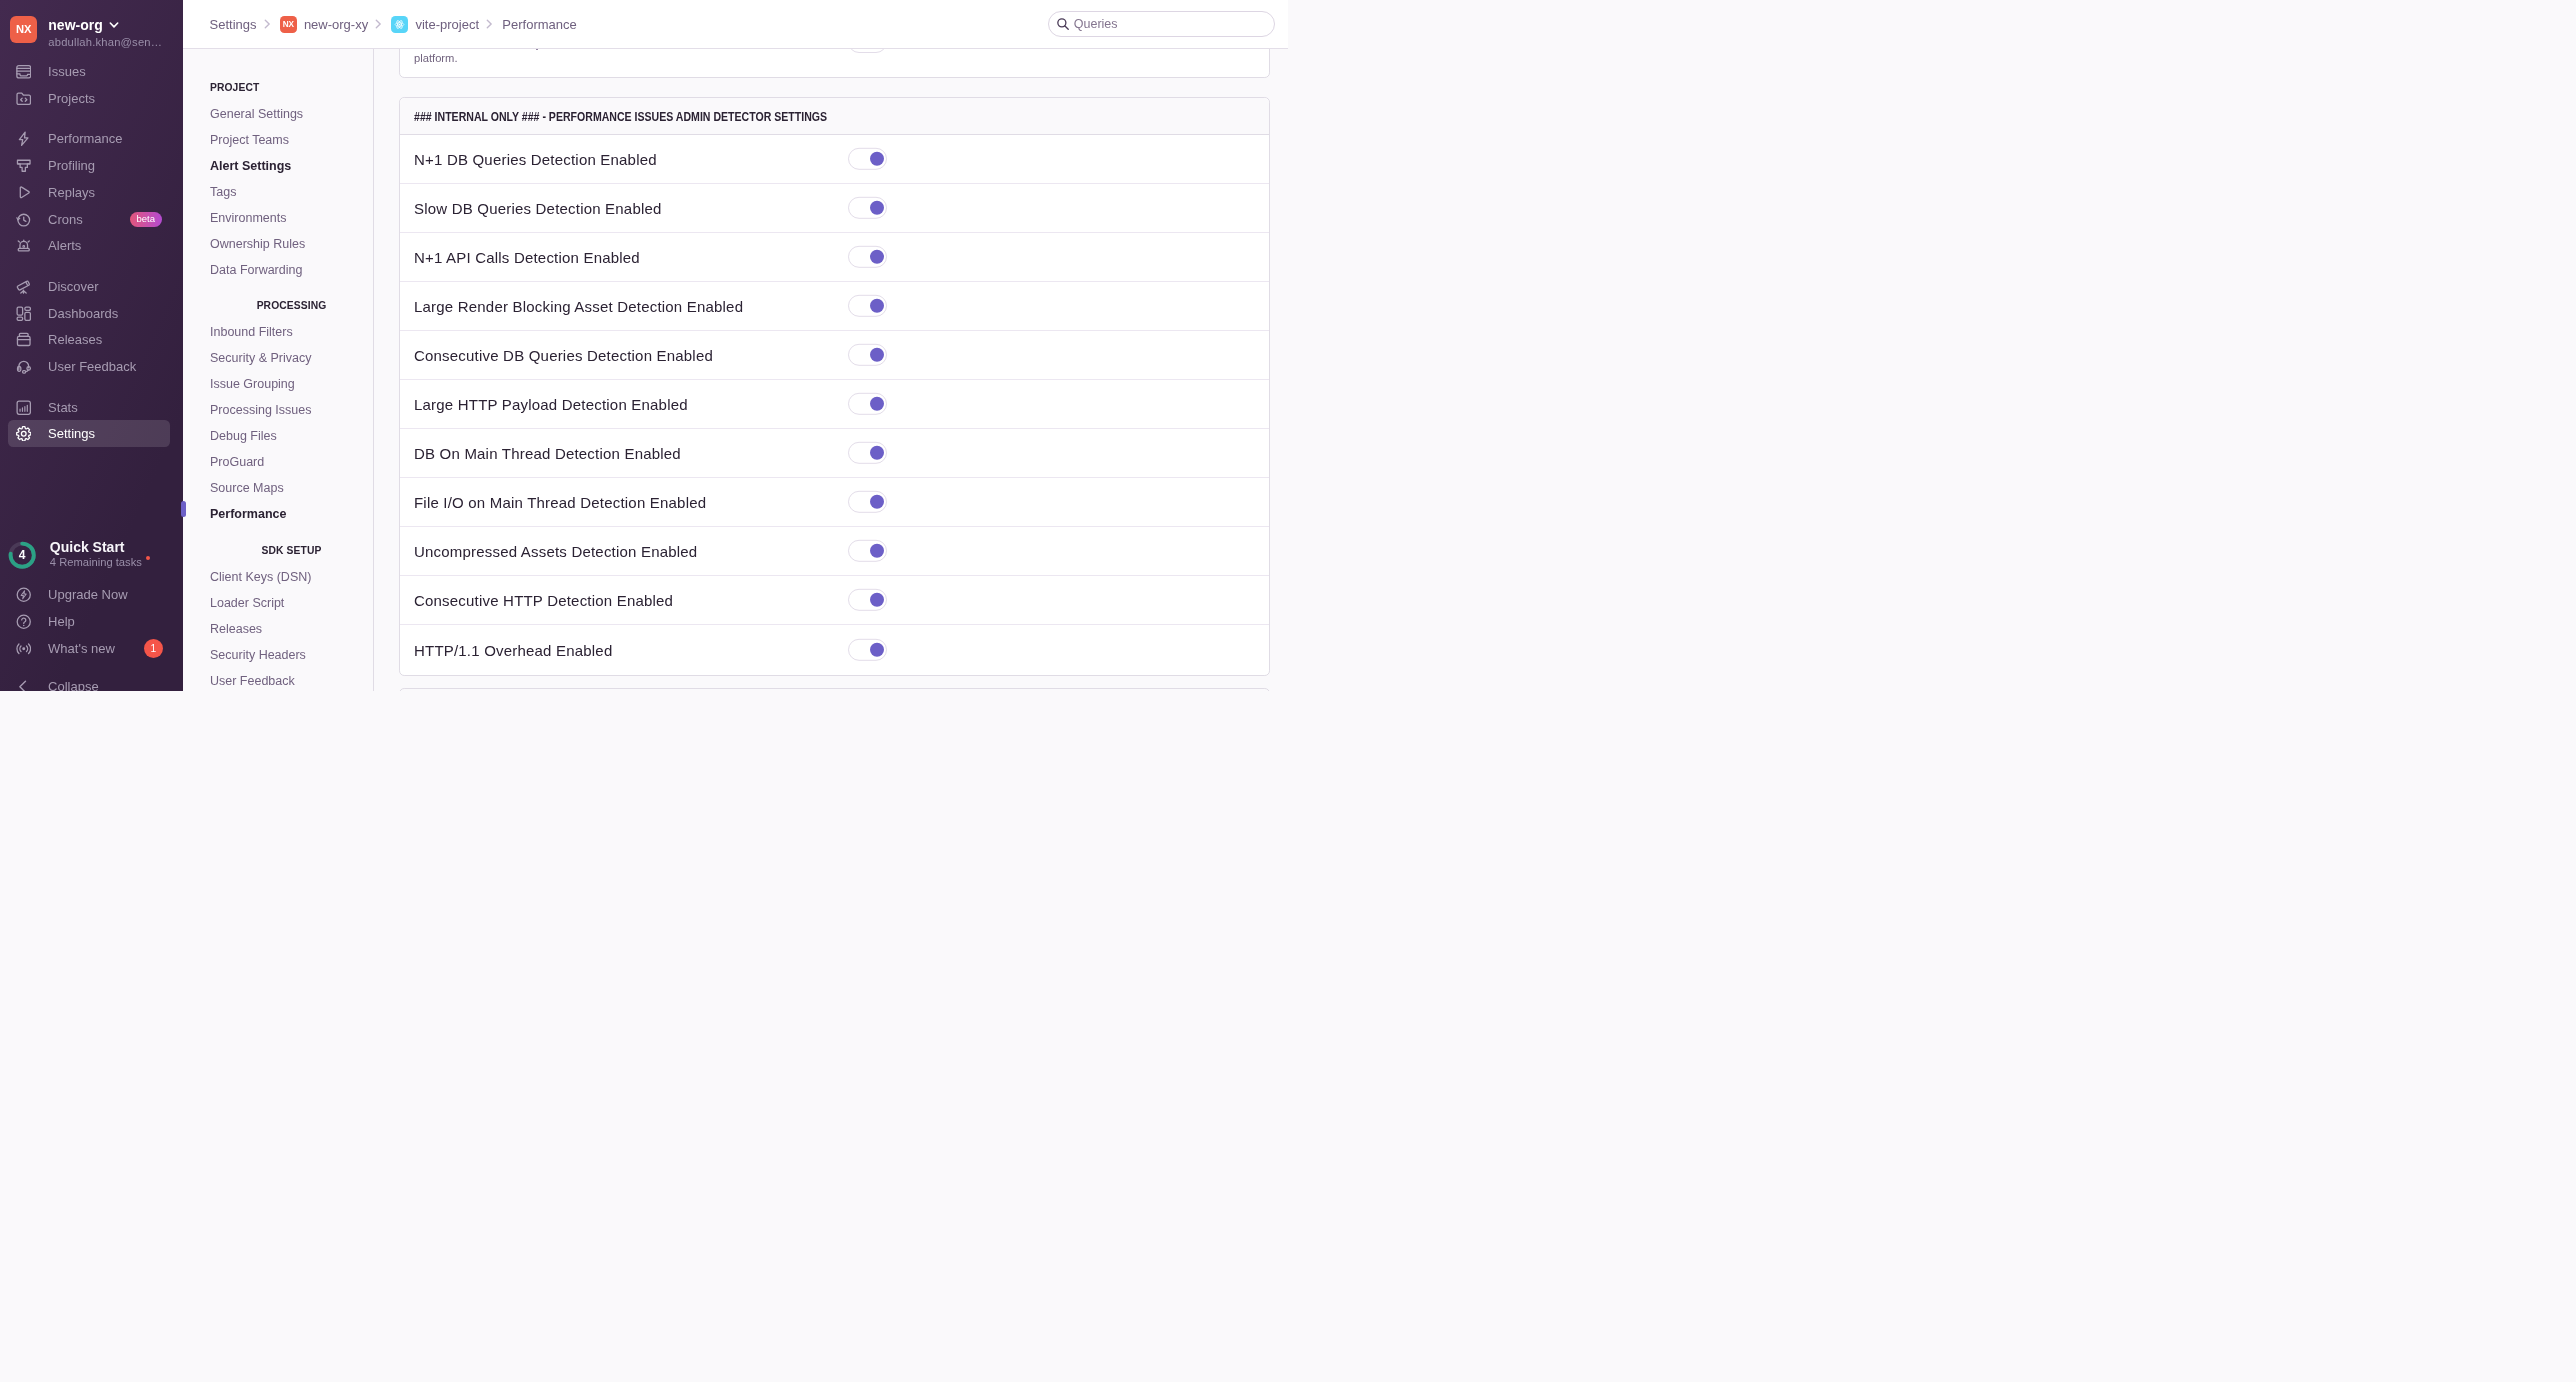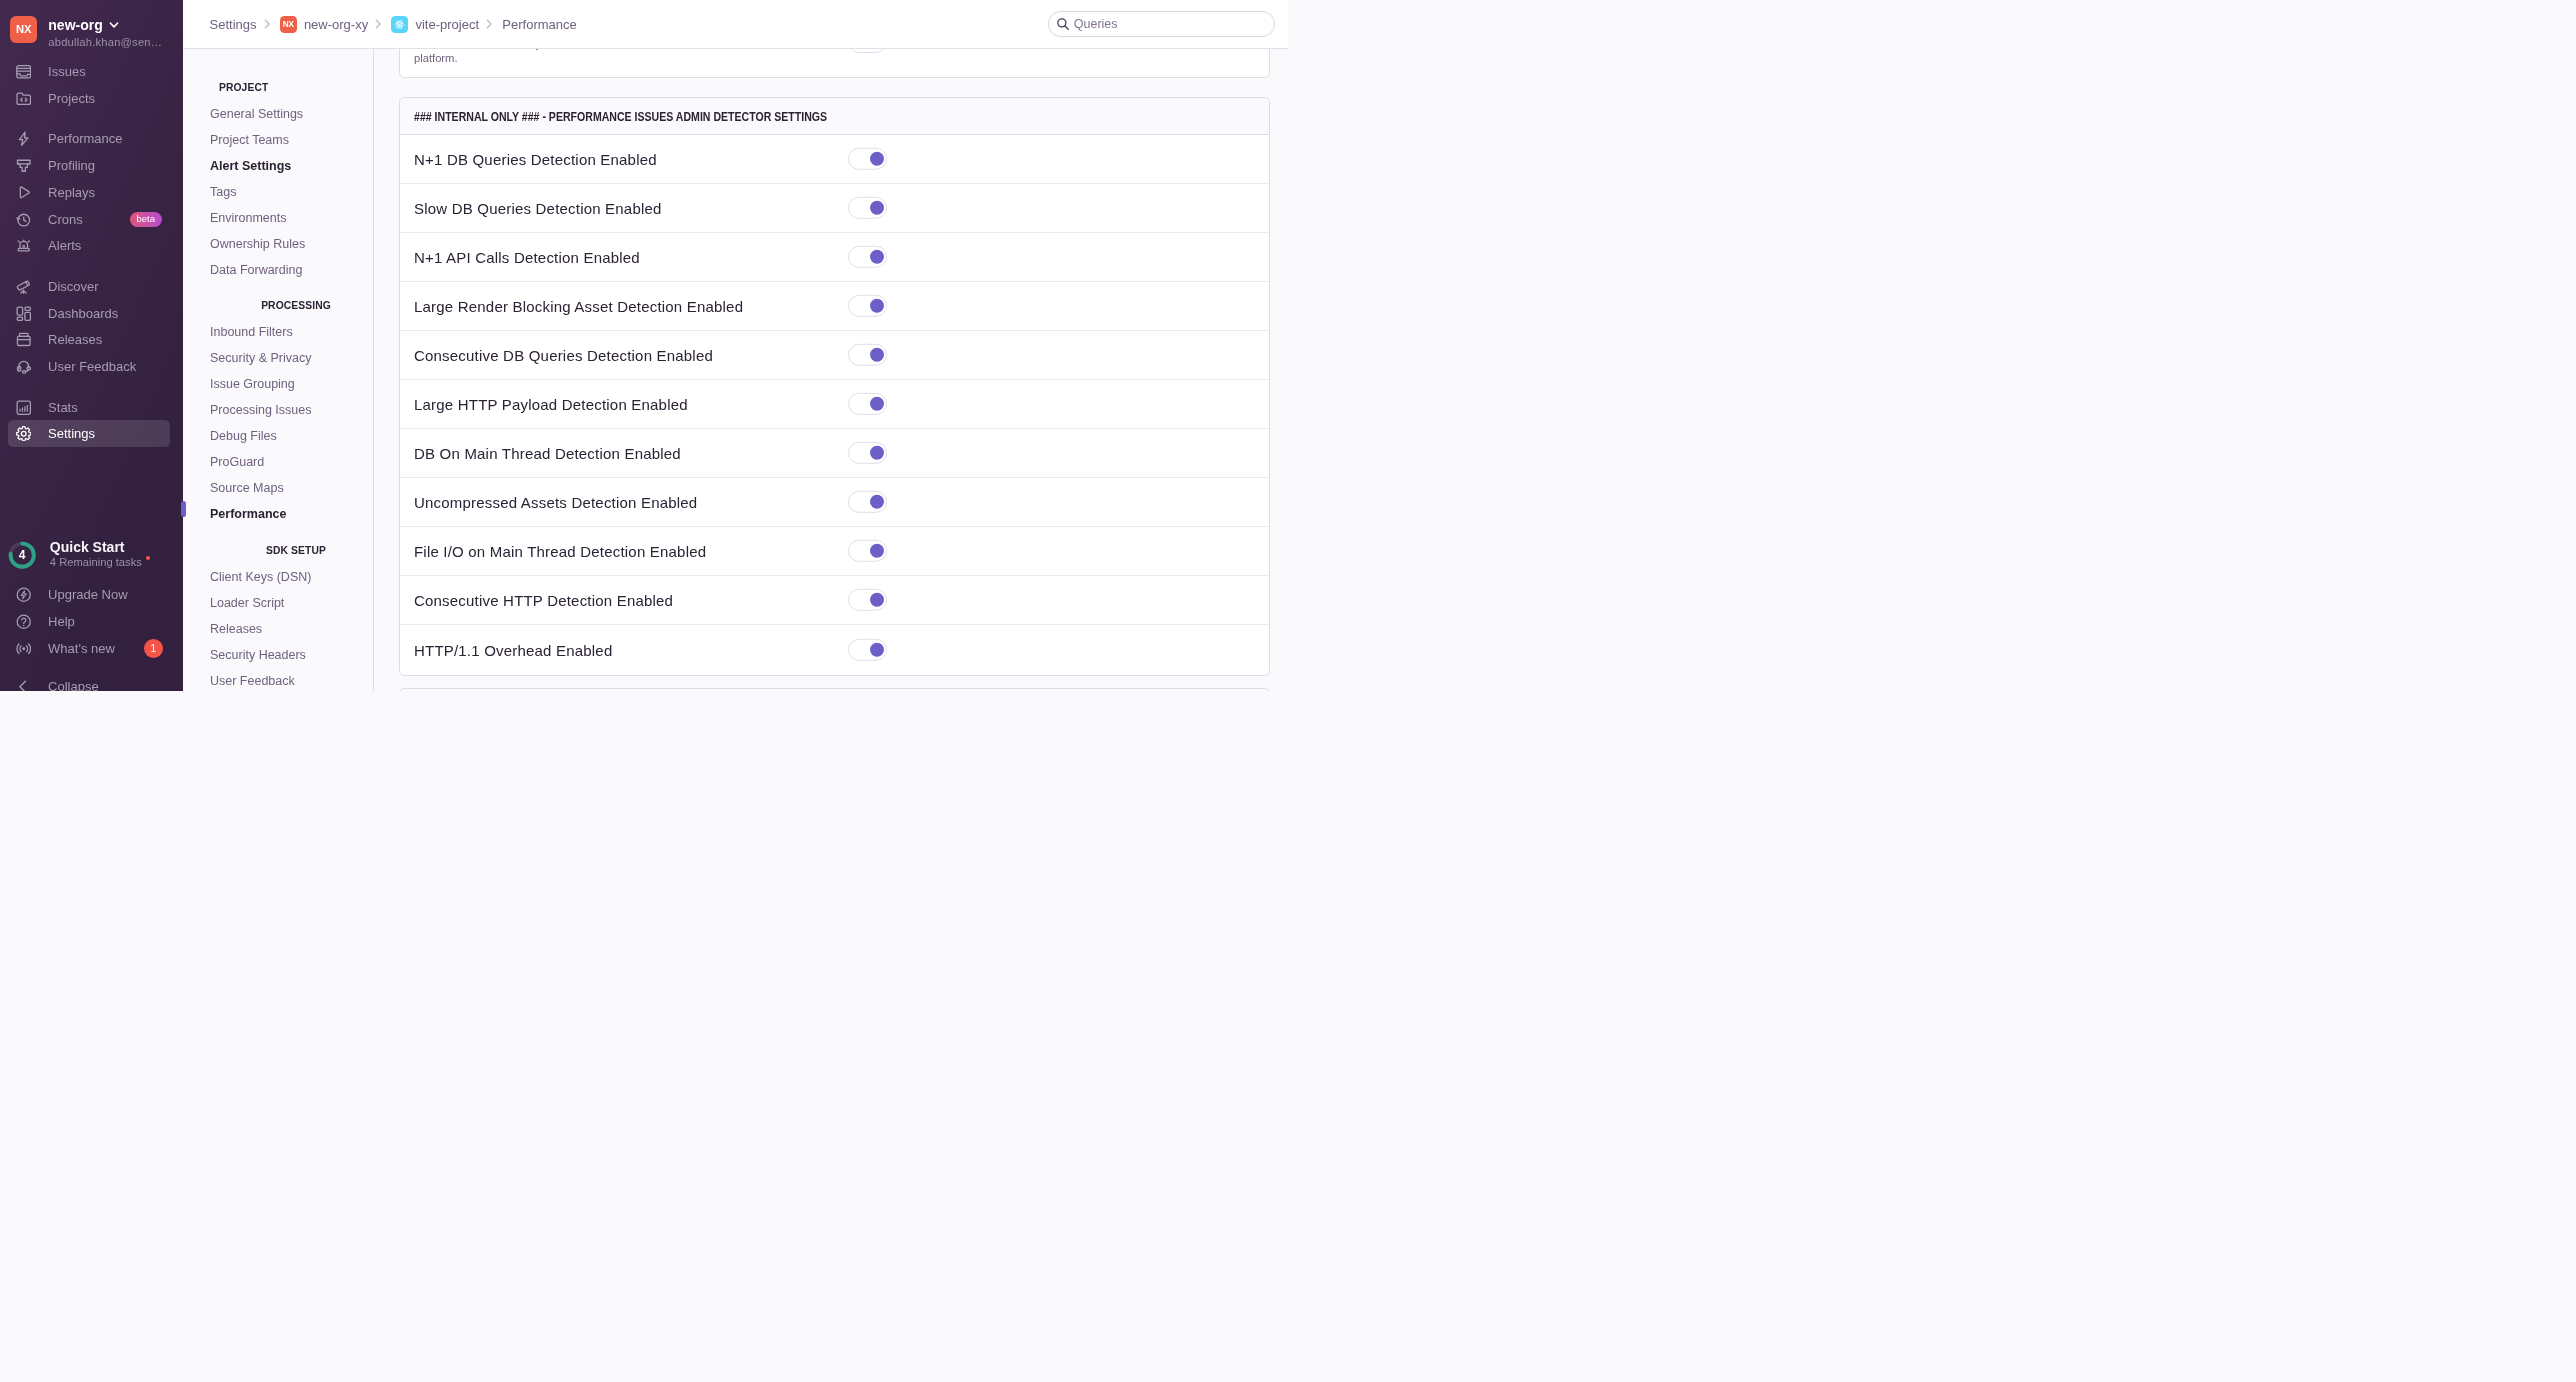--- a/index.html
+++ b/index.html
@@ -24,21 +24,21 @@
   color:#fff; font-size:10.3px; display:flex; align-items:center; justify-content:center; }
 #quickstart { position:absolute; left:7.8px; top:541px; width:164px; height:28.4px; }
 #quickstart svg { position:absolute; left:0; top:0; }
 .qs-t1 { position:absolute; left:42px; top:-0.9px; color:#F7F5F9; font-size:14px; font-weight:bold; line-height:14px; }
 .qs-t2 { position:absolute; left:42px; top:15.5px; color:#9A8FA9; font-size:11.2px; line-height:11.2px; }
 .qs-dot { position:absolute; left:138px; top:15px; width:4.3px; height:4.3px; border-radius:50%; background:#F55549; }
 
 
 #navcol { position:absolute; left:183px; top:0; width:191px; height:691px; background:#FAF9FB;
   border-right:0.9px solid #E0DCE5; z-index:2; padding-top:75px; }
-.nh { height:26px; line-height:26px; padding-left:36px; font-size:10.3px; font-weight:bold; color:#2B2233; letter-spacing:0.1px; }
+.nh { height:26px; line-height:26px; padding-left:27px; font-size:10.3px; font-weight:bold; color:#2B2233; letter-spacing:0.1px; }
 .nh.gap { margin-top:10.3px;text-align:center; }
 .ni { height:26px; line-height:26px; padding-left:27px; font-size:12.5px; color:#70617F; white-space:nowrap; }
 .ni.dark { color:#2B2233;font-weight:bold; }
 #navbar-active { position:absolute; left:181px; top:501px; width:5.2px; height:16.4px; border-radius:2.6px; background:#6C5FC7; z-index:30; }
 
 
 #header { position:absolute; left:183px; top:0; width:1105px; height:49px; background:#fff;
   border-bottom:0.9px solid #E3DEE8; z-index:10; }
 .crumbs { position:absolute; left:26.6px; top:0; height:48px; display:flex; align-items:center; font-size:13px; color:#6F607F; }
 .crumbs .sep { margin:0 7px 0 4.3px; display:flex; }
@@ -118,27 +118,27 @@
           <div class="knob"></div>
         </div>
       </div>
     <div class="row">
         <div class="lb">DB On Main Thread Detection Enabled</div>
         <div class="switch">
           <div class="knob"></div>
         </div>
       </div>
     <div class="row">
+        <div class="lb">File I/O on Main Thread Detection Enabled</div>
+        <div class="switch">
+          <div class="knob"></div>
+        </div>
+      </div>
+    <div class="row">
         <div class="lb">Uncompressed Assets Detection Enabled</div>
-        <div class="switch">
-          <div class="knob"></div>
-        </div>
-      </div>
-    <div class="row">
-        <div class="lb">File I/O on Main Thread Detection Enabled</div>
         <div class="switch">
           <div class="knob"></div>
         </div>
       </div>
     <div class="row">
         <div class="lb">Consecutive HTTP Detection Enabled</div>
         <div class="switch">
           <div class="knob"></div>
         </div>
       </div>

